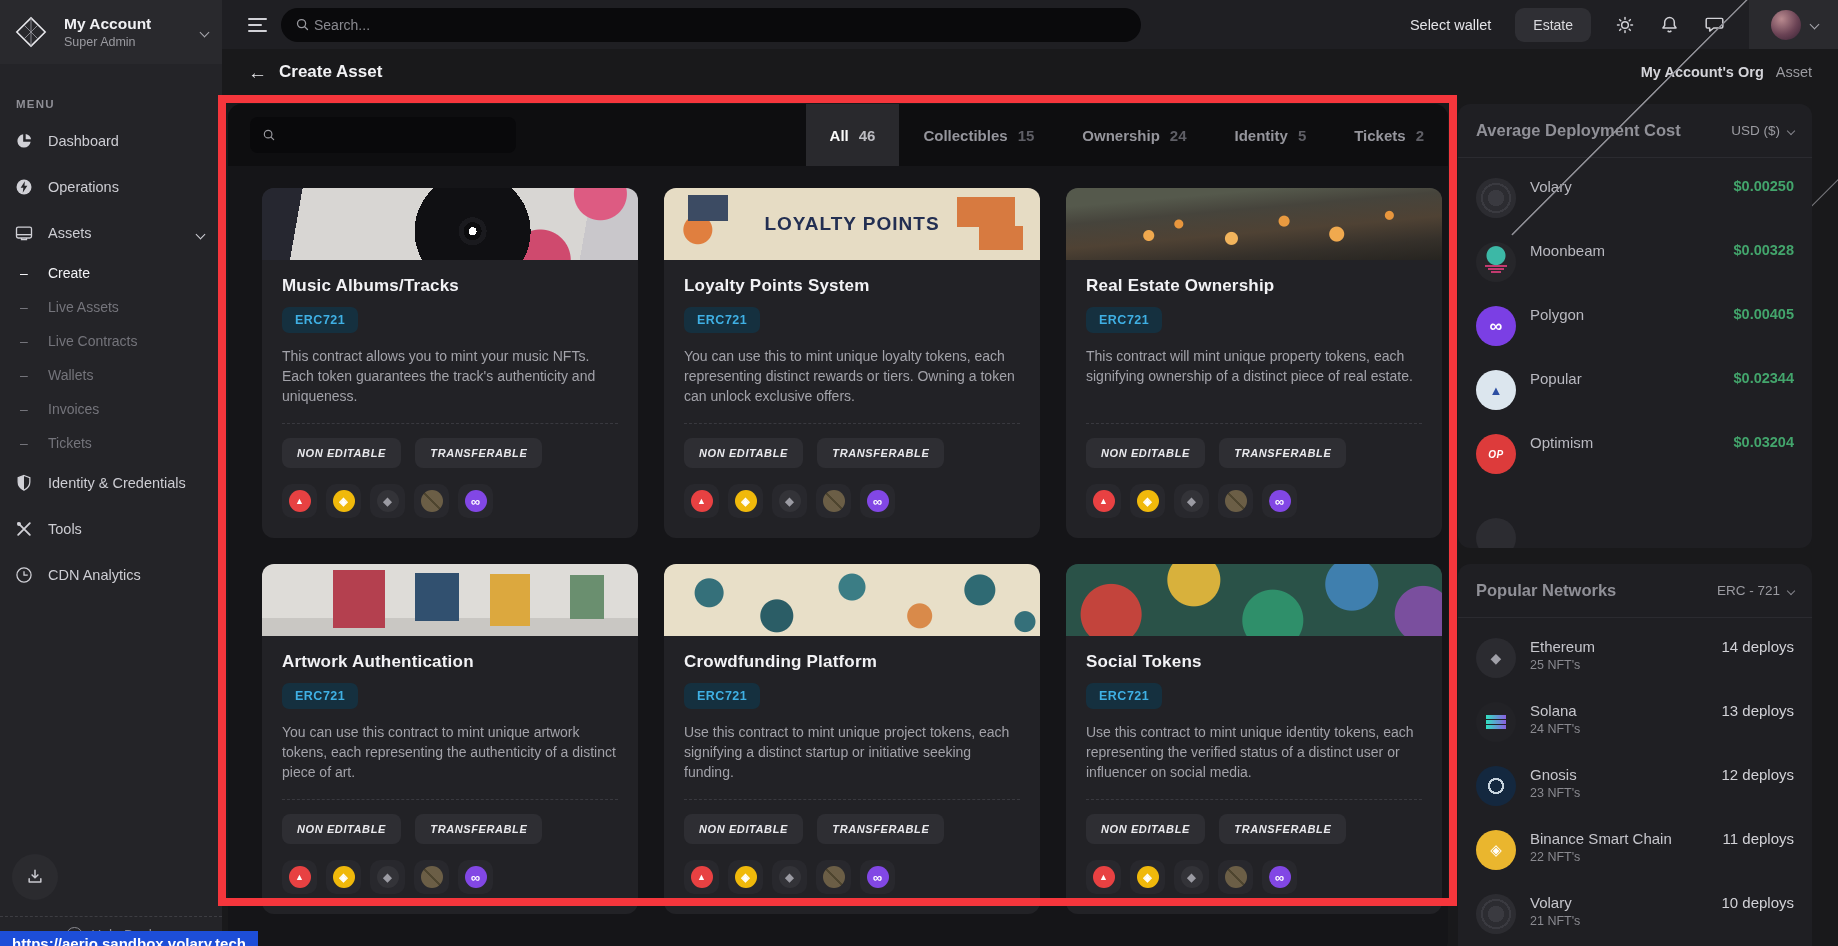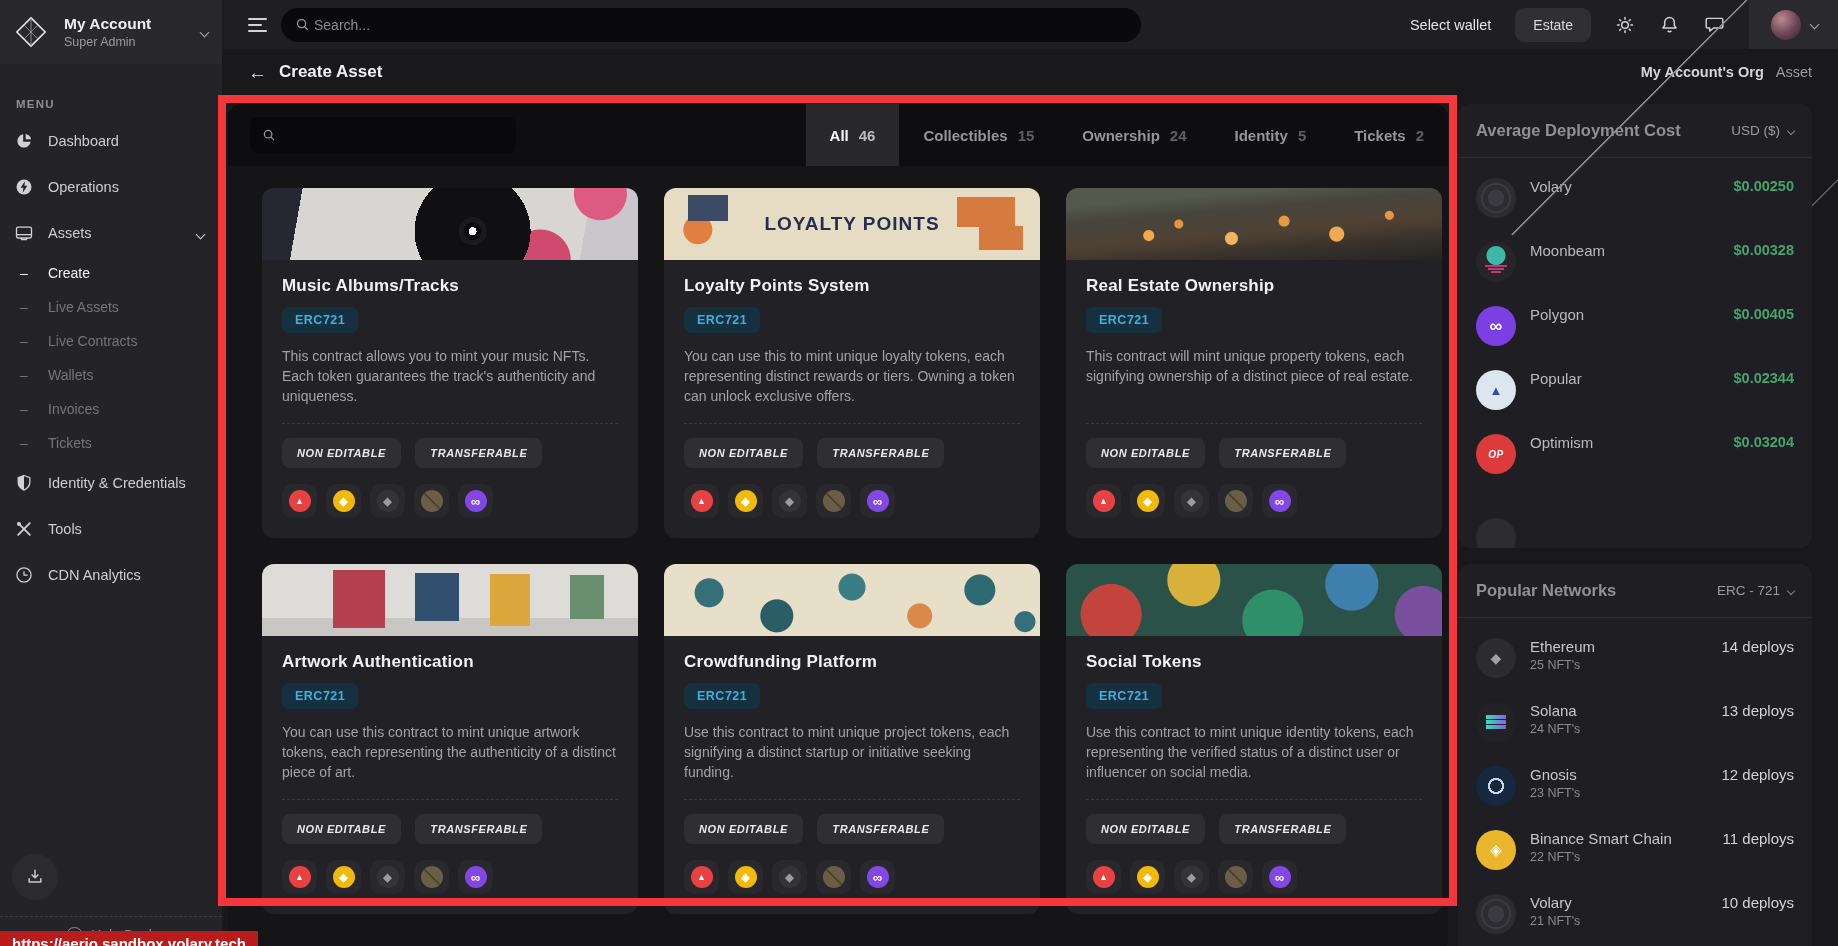--- a/index.html
+++ b/index.html
@@ -163,21 +163,21 @@
   .coin.solana { background:
     linear-gradient(90deg,#31e0c0,#8a5fe0) 50% 35%/20px 4px no-repeat,
     linear-gradient(90deg,#31e0c0,#8a5fe0) 50% 50%/20px 4px no-repeat,
     linear-gradient(90deg,#31e0c0,#8a5fe0) 50% 65%/20px 4px no-repeat,
     #222226; }
   .coin.gnosis { background:radial-gradient(circle at 50% 50%, rgba(0,0,0,0) 0 6px, #c8d4de 6px 8px, rgba(0,0,0,0) 8px), #14283f; }
   .coin.binance { background:#eab62e; color:#fff; } .coin.binance::before { content:"◈"; font-size:15px; }
 
   
   .red-frame { position:absolute; left:218px; top:95px; width:1239px; height:811px; border:8px solid #f5363c; z-index:60; pointer-events:none; }
-  .url-tip { position:absolute; left:0; top:931px; height:15px; overflow:hidden; background:#b91c1c; z-index:70; padding:0 12px; }
+  .url-tip { position:absolute; left:0; top:931px; height:15px; overflow:hidden; background:#1d4ed8; z-index:70; padding:0 12px; }
   .url-tip span { display:block; line-height:26px; font-size:15px; font-weight:bold; color:#fff; white-space:nowrap; }
 </style>
 </head>
 <body>
 
 <aside class="sidebar">
   <div class="side-head">
     <span>
       <svg class="icn" width="34" height="34" viewBox="0 0 24 24" style="width:34px;height:34px">
         <path d="M12 2 L22 12 L12 22 L2 12 Z" fill="none" stroke="#e8e8ec" stroke-width="1.1"></path>

